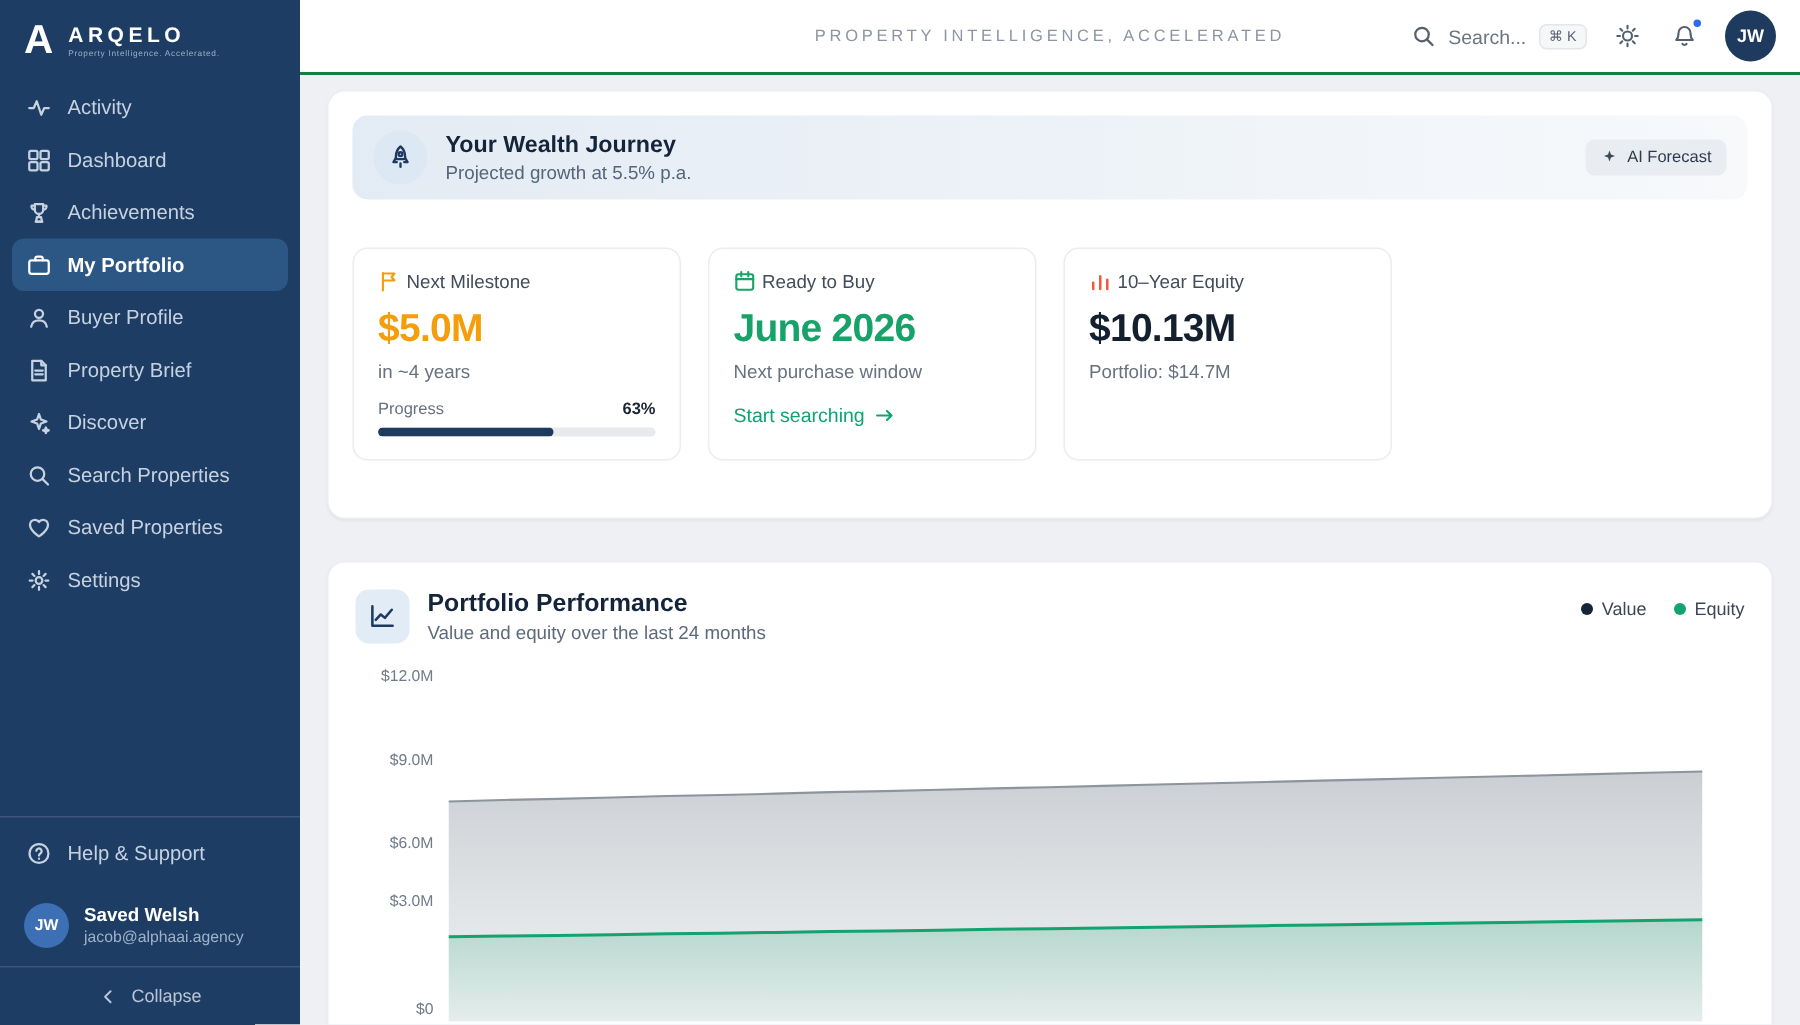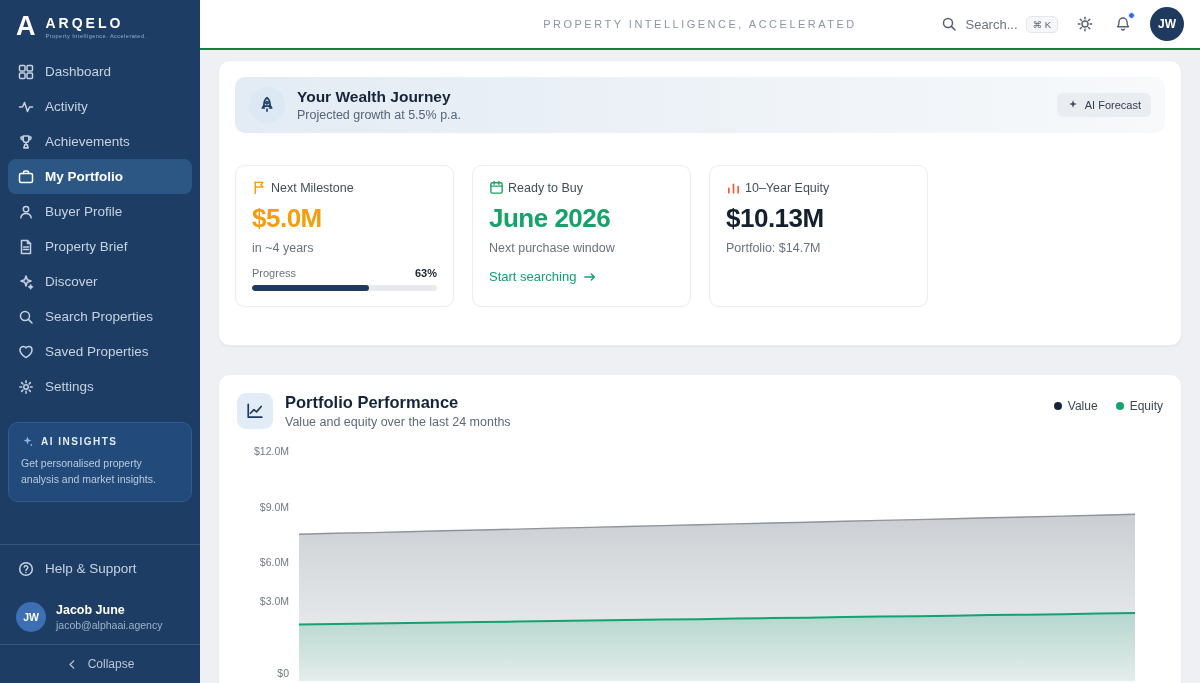--- a/index.html
+++ b/index.html
@@ -101,35 +101,35 @@
     <span>
       <div class="brand-name">ARQELO</div>
       <div class="brand-tag">Property Intelligence. Accelerated.</div>
     </span>
   </div>
 
   <nav class="nav">
       <div class="nav-item">
     <span class="nav-icon">
           <svg viewBox="0 0 16 16" fill="none" stroke="currentColor" stroke-width="1.5" stroke-linecap="round" stroke-linejoin="round">
+            <polyline points="1.5,8 4.5,8 6.5,3.5 9.5,12.5 11.5,8 14.5,8"></polyline>
+          </svg>
+        </span>
+    <span class="nav-label">Activity</span>
+  </div>
+      <div class="nav-item">
+    <span class="nav-icon">
+          <svg viewBox="0 0 16 16" fill="none" stroke="currentColor" stroke-width="1.5" stroke-linecap="round" stroke-linejoin="round">
             <rect x="1.5" y="1.5" width="5.5" height="5.5" rx="1"></rect>
             <rect x="9" y="1.5" width="5.5" height="5.5" rx="1"></rect>
             <rect x="1.5" y="9" width="5.5" height="5.5" rx="1"></rect>
             <rect x="9" y="9" width="5.5" height="5.5" rx="1"></rect>
           </svg>
         </span>
     <span class="nav-label">Dashboard</span>
-  </div>
-      <div class="nav-item">
-    <span class="nav-icon">
-          <svg viewBox="0 0 16 16" fill="none" stroke="currentColor" stroke-width="1.5" stroke-linecap="round" stroke-linejoin="round">
-            <polyline points="1.5,8 4.5,8 6.5,3.5 9.5,12.5 11.5,8 14.5,8"></polyline>
-          </svg>
-        </span>
-    <span class="nav-label">Activity</span>
   </div>
       <div class="nav-item">
     <span class="nav-icon">
           <svg viewBox="0 0 16 16" fill="none" stroke="currentColor" stroke-width="1.5" stroke-linecap="round" stroke-linejoin="round">
             <path d="M5.2 2h5.6v3.8a2.8 2.8 0 0 1-5.6 0z"></path>
             <path d="M5.2 3H3.1a1.9 1.9 0 0 0 2.2 2.6"></path>
             <path d="M10.8 3h2.1a1.9 1.9 0 0 1-2.2 2.6"></path>
             <path d="M8 8.6v2.2"></path>
             <path d="M5.8 13.8h4.4"></path>
             <path d="M6.6 10.8h2.8l.6 3H6z"></path>
@@ -195,49 +195,37 @@
     <span class="nav-icon">
           <svg viewBox="0 0 16 16" fill="none" stroke="currentColor" stroke-width="1.5" stroke-linecap="round" stroke-linejoin="round">
             <circle cx="8" cy="8" r="2.2"></circle>
             <path d="M8 1.8v1.9M8 12.3v1.9M1.8 8h1.9M12.3 8h1.9M3.6 3.6l1.35 1.35M11.05 11.05l1.35 1.35M12.4 3.6l-1.35 1.35M4.95 11.05L3.6 12.4"></path>
           </svg>
         </span>
     <span class="nav-label">Settings</span>
   </div>
     </nav>
 
-  <div class="ai-box">
-    <div class="ai-box-head">
-      <span class="ai-spark">
-        <svg viewBox="0 0 16 16" fill="currentColor">
-            <path d="M8 1.8l1.3 3.6 3.6 1.3-3.6 1.3L8 11.6 6.7 8 3.1 6.7 6.7 5.4z"></path>
-            <circle cx="12.7" cy="12.2" r="1.1"></circle>
-          </svg>
-      </span>
-      <span class="ai-box-title">AI INSIGHTS</span>
-    </div>
-    <div class="ai-box-body">Get personalised property analysis and market insights.</div>
-  </div>
 
   <div class="side-bottom">
     <div class="side-div"></div>
     <div class="nav-item help-row">
       <span class="nav-icon">
         <svg viewBox="0 0 16 16" fill="none" stroke="currentColor" stroke-width="1.5" stroke-linecap="round" stroke-linejoin="round">
             <circle cx="8" cy="8" r="6.3"></circle>
             <path d="M6.2 6.1a1.8 1.8 0 1 1 2.7 1.9c-.6.4-.9.8-.9 1.4"></path>
             <path d="M8 11.4v.1"></path>
           </svg>
       </span>
       <span class="nav-label">Help &amp; Support</span>
     </div>
     <div class="user-row">
       <span class="user-avatar-s">JW</span>
       <span>
-        <div class="user-name">Jacob June</div>
+        <div class="user-name">Saved Welsh</div>
         <div class="user-email">jacob@alphaai.agency</div>
       </span>
     </div>
     <div class="side-div"></div>
     <div class="collapse-row">
       <span class="chev">
         <svg viewBox="0 0 16 16" fill="none" stroke="currentColor" stroke-width="1.6" stroke-linecap="round" stroke-linejoin="round">
             <path d="M9.5 3.5L5 8l4.5 4.5"></path>
           </svg>
       </span>

